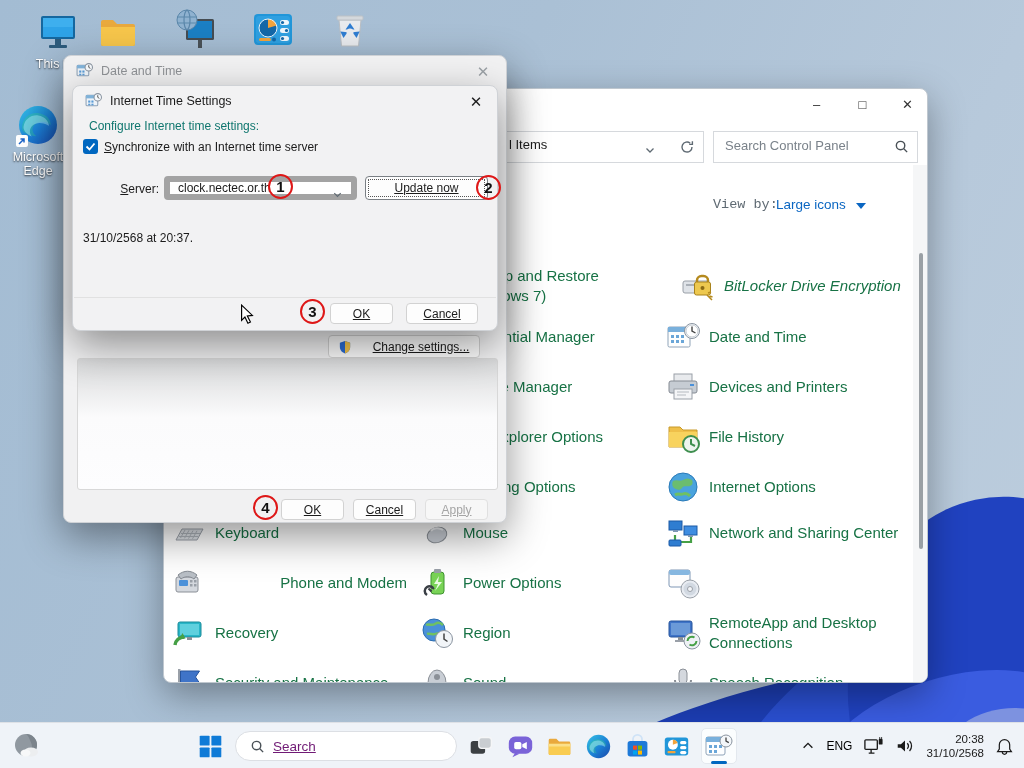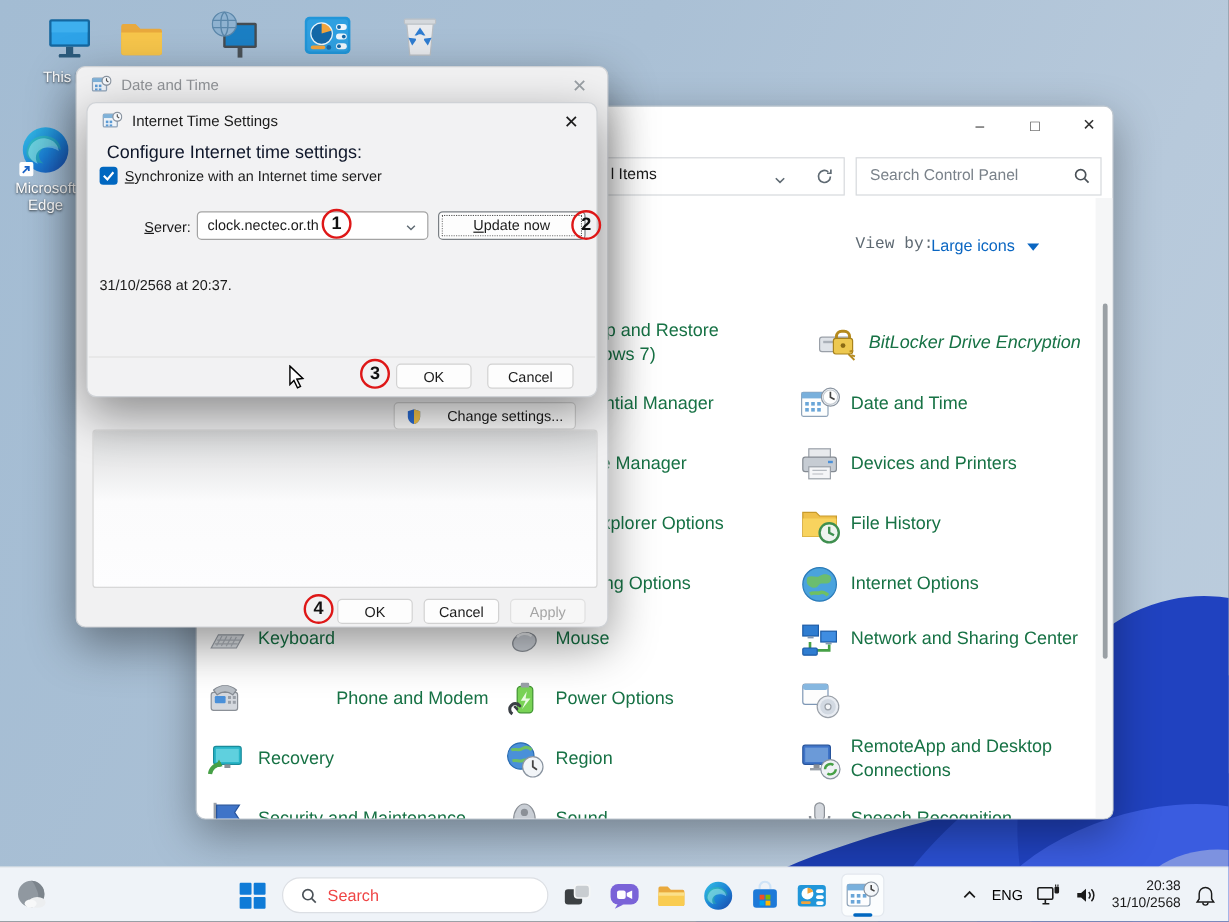--- a/index.html
+++ b/index.html
@@ -35,55 +35,55 @@
   #cp-thumb{position:absolute;left:6px;top:88px;width:4px;height:296px;background:#9aa0a5;border-radius:2px;}
 
   
   .dlg{background:#f1f1f2;border-radius:8px;border:1px solid #cfd2d6;box-shadow:0 14px 40px rgba(0,0,0,.42);}
   #dtdlg{left:63px;top:55px;width:444px;height:468px;z-index:20;}
   #itsdlg{left:72px;top:85px;width:426px;height:246px;z-index:30;background:#f2f2f3;}
   .dlg-title{position:absolute;left:12px;top:6px;display:flex;align-items:center;gap:8px;font-size:12.5px;}
   .dlg-title .tico{width:17px;height:17px;}
   .dlg-x{position:absolute;top:4px;width:30px;height:24px;display:flex;align-items:center;justify-content:center;font-size:15px;}
   .win-btn{background:#fdfdfd;border:1px solid #d2d2d2;border-radius:4px;font-size:12px;color:#1b1b1b;
-    display:flex;align-items:center;justify-content:center;position:absolute;}
+    display:flex;align-items:center;justify-content:center;position:absolute;text-decoration:underline;}
   .win-btn.disabled{color:#a5a5a5;background:#f7f7f7;border-color:#e0e0e0;}
   #chgset{left:264px;top:279px;width:152px;height:23px;gap:22px;}
   #dt-panel{position:absolute;left:13px;top:302px;width:421px;height:132px;border-radius:3px;
     border:1px solid #d8d8d8;background:linear-gradient(#d9dadb,#fbfbfc 45%,#fdfdfe);}
   #dt-ok{left:217px;top:443px;width:63px;height:21px;}
   #dt-cancel{left:289px;top:443px;width:63px;height:21px;}
   #dt-apply{left:361px;top:443px;width:63px;height:21px;}
 
-  #its-config{position:absolute;left:16px;top:33px;font-size:15px;color:#0f172a;}
+  #its-config{position:absolute;left:16px;top:33px;font-size:12px;color:#0f766e;}
   #its-checkrow{position:absolute;left:10px;top:53px;display:flex;align-items:center;gap:6px;font-size:12px;color:#1b1b1b;}
   #its-check{width:15px;height:15px;border-radius:3px;background:#0067c0;display:flex;align-items:center;justify-content:center;}
   #srv-label{position:absolute;left:46px;top:96px;width:40px;font-size:12px;color:#1b1b1b;text-align:right;}
-  #srv-combo{position:absolute;left:91px;top:90px;width:193px;height:24px;background:#fff;border:1px solid #a3a3a3;border-radius:4px;
+  #srv-combo{position:absolute;left:91px;top:90px;width:193px;height:24px;background:#fff;border:6px solid #a3a3a3;border-radius:4px;
     display:flex;align-items:center;font-size:12px;color:#1b1b1b;padding-left:8px;}
   #srv-chev{position:absolute;right:8px;top:7px;width:11px;height:11px;}
   #btn-update{left:292px;top:90px;width:123px;height:24px;border-color:#7a7f84;outline:1px dotted #555;outline-offset:-4px;}
   .statusline{position:absolute;left:10px;font-size:12px;color:#1b1b1b;}
   #its-divider{position:absolute;left:1px;right:1px;top:211px;height:1px;background:#e1e1e1;}
   #its-ok{left:257px;top:217px;width:63px;height:21px;}
   #its-cancel{left:333px;top:217px;width:72px;height:21px;}
   .u{text-decoration:underline;}
 
   
   .ann{position:absolute;width:25px;height:25px;border:2.5px solid #de1717;border-radius:50%;z-index:40;
     display:flex;align-items:center;justify-content:center;font-size:15px;font-weight:bold;color:#111;}
   #cursor{left:238px;top:304px;width:18px;height:22px;z-index:60;}
 
   
   #taskbar{left:0;top:722px;width:1024px;height:46px;background:#eff3f8;border-top:1px solid rgba(0,0,0,.07);z-index:50;}
   #tb-widgets{position:absolute;left:12px;top:8px;width:30px;height:30px;}
   #tb-group{position:absolute;left:196px;top:5px;height:36px;display:flex;align-items:center;gap:10px;}
   .tb-ic{width:29px;height:29px;position:relative;padding:1px;}
   #tb-search{width:222px;height:30px;background:#fff;border:1px solid #dcdfe4;border-radius:15px;display:flex;align-items:center;gap:8px;padding-left:14px;}
-  #tb-search span{font-size:13.5px;color:#ef4444;}
+  #tb-search span{font-size:13.5px;color:#701a75;text-decoration:underline;}
   #tb-datetime{width:36px;height:36px;background:#fbfdfe;border:1px solid #e3e8ee;border-radius:5px;display:flex;align-items:center;justify-content:center;position:relative;}
   .active-pill{position:absolute;left:50%;bottom:-1px;transform:translateX(-50%);width:16px;height:3px;border-radius:2px;background:#0067c0;}
   #tb-tray{position:absolute;right:10px;top:0;height:46px;display:flex;align-items:center;gap:11px;}
   #tray-lang{font-size:12px;color:#000000;}
   #tray-clock{text-align:right;font-size:11.5px;color:#1b1b1b;line-height:14px;}
 </style>
 </head>
 <body>
 
 <div id="screen">

